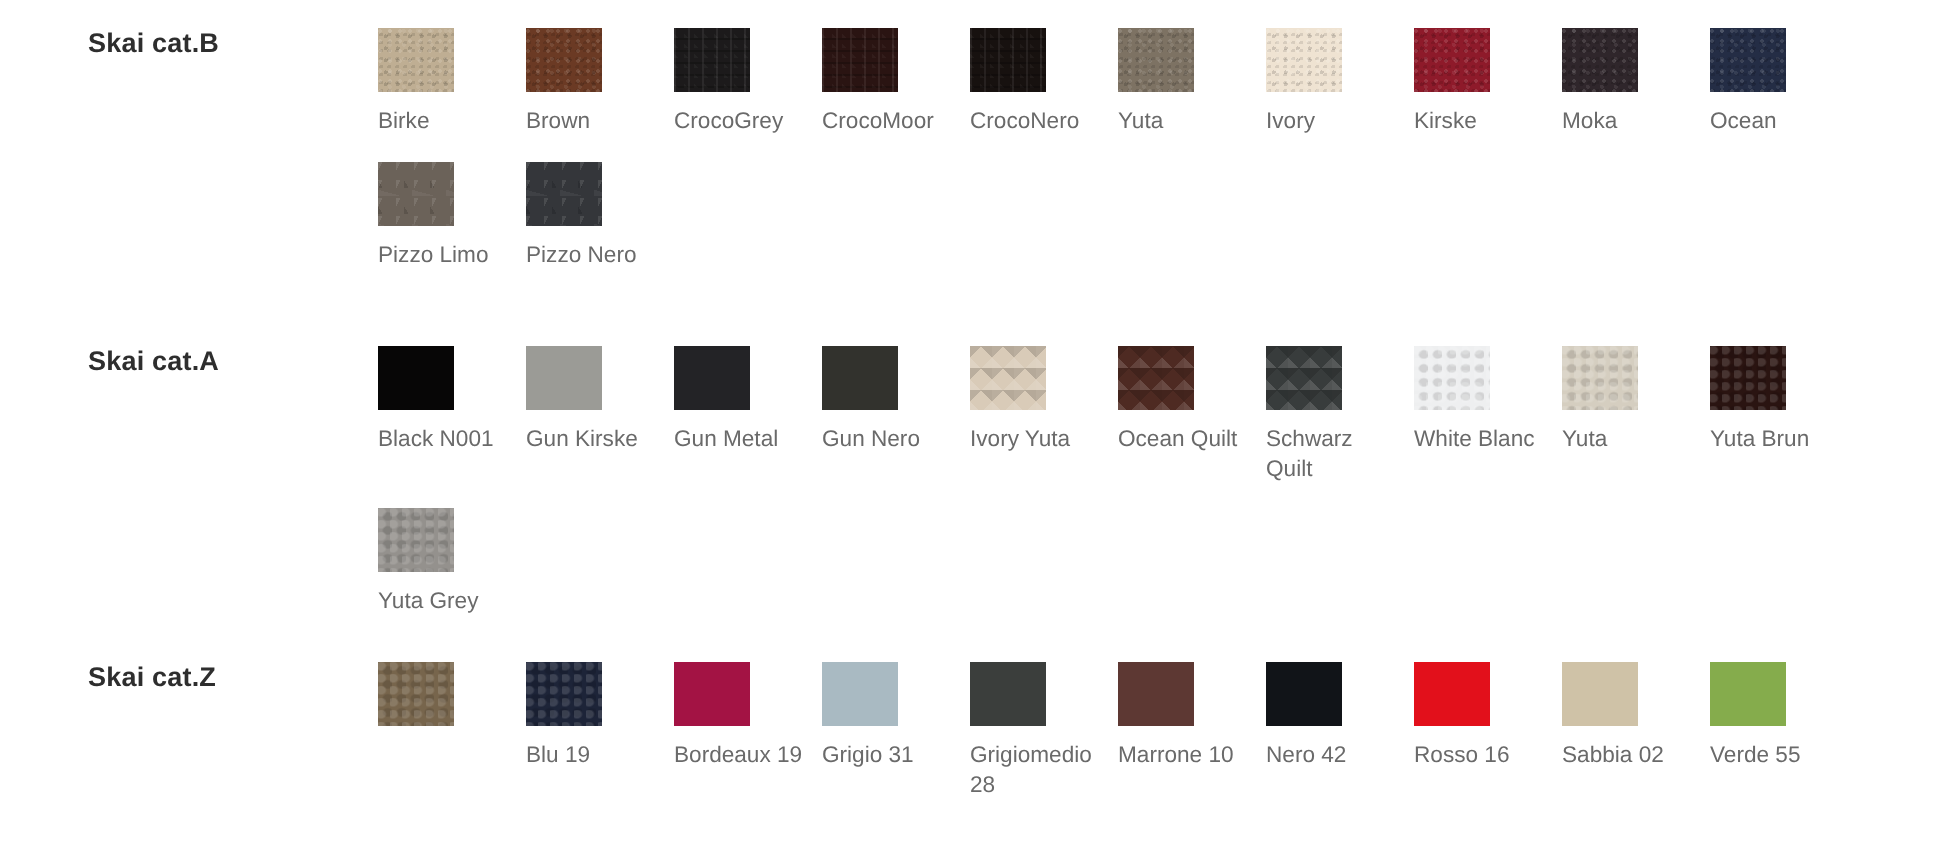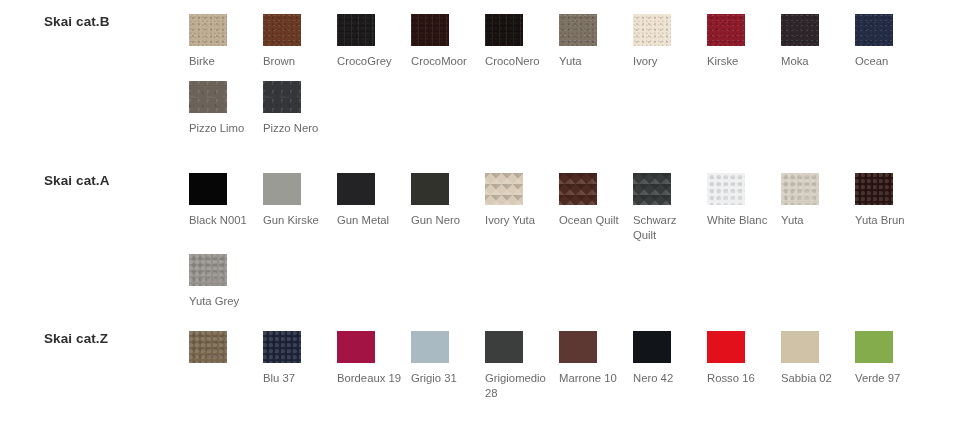--- a/index.html
+++ b/index.html
@@ -259,21 +259,21 @@
         <div class="swatch-cell">
           <span class="swatch-chip" style="background: rgb(119, 101, 76);">
             <span class="tex tex-pebble"></span>
           </span>
           <div class="swatch-label blank"></div>
         </div>
         <div class="swatch-cell">
           <span class="swatch-chip" style="background: rgb(29, 36, 56);">
             <span class="tex tex-pebble"></span>
           </span>
-          <div class="swatch-label">Blu 37</div>
+          <div class="swatch-label">Blu 19</div>
         </div>
         <div class="swatch-cell">
           <span class="swatch-chip" style="background: rgb(163, 19, 68);"></span>
           <div class="swatch-label">Bordeaux 19</div>
         </div>
         <div class="swatch-cell">
           <span class="swatch-chip" style="background: rgb(169, 186, 194);"></span>
           <div class="swatch-label">Grigio 31</div>
         </div>
         <div class="swatch-cell">
@@ -291,17 +291,17 @@
         <div class="swatch-cell">
           <span class="swatch-chip" style="background: rgb(226, 16, 27);"></span>
           <div class="swatch-label">Rosso 16</div>
         </div>
         <div class="swatch-cell">
           <span class="swatch-chip" style="background: rgb(207, 194, 167);"></span>
           <div class="swatch-label">Sabbia 02</div>
         </div>
         <div class="swatch-cell">
           <span class="swatch-chip" style="background: rgb(133, 172, 76);"></span>
-          <div class="swatch-label">Verde 97</div>
+          <div class="swatch-label">Verde 55</div>
         </div>
       </div>
     </div>
   </div>
 
 </body></html>

